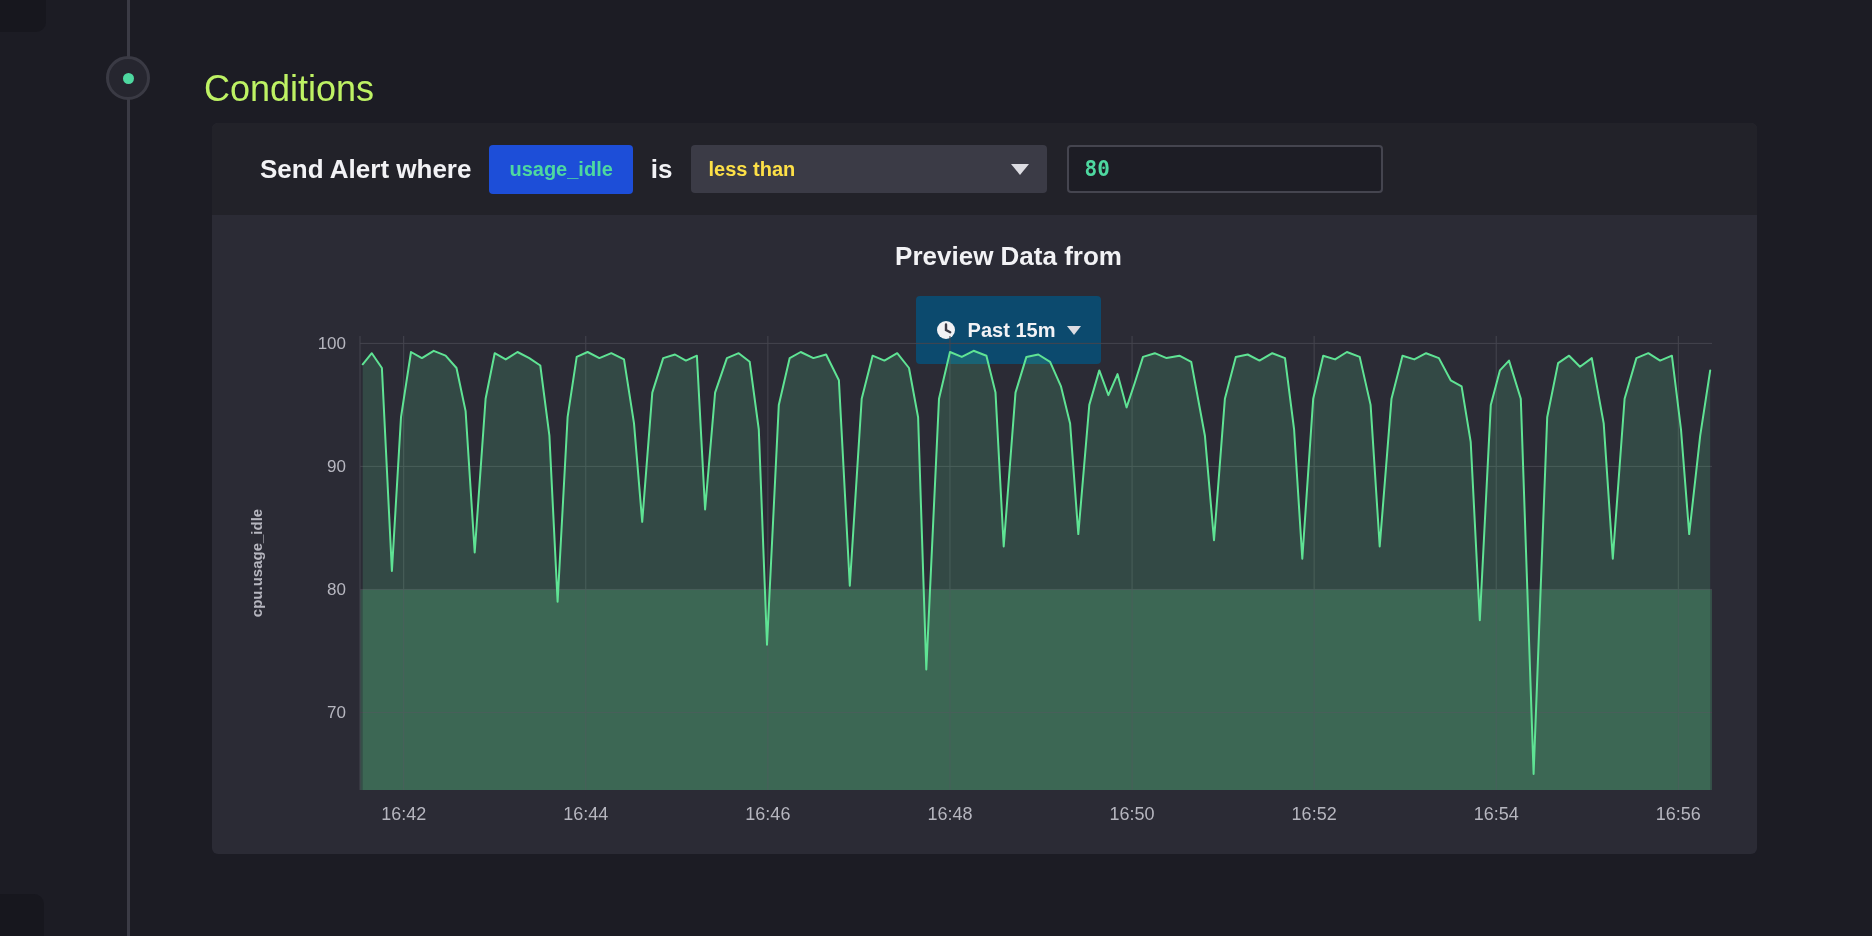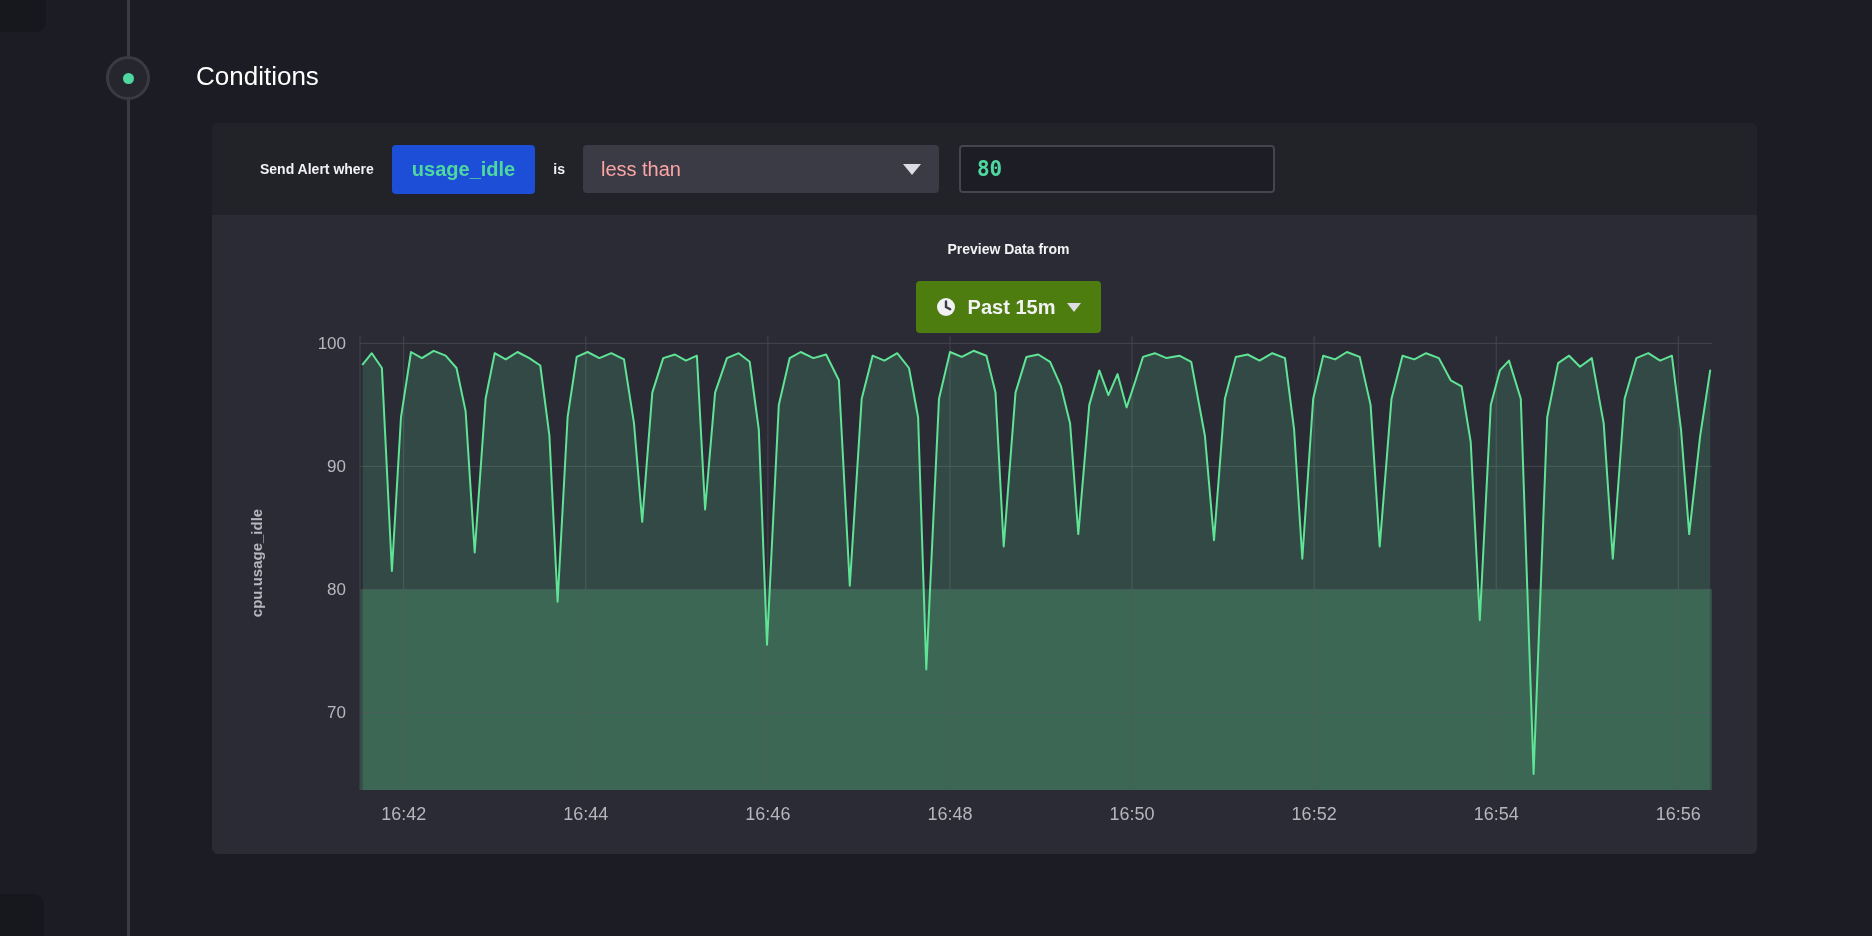--- a/index.html
+++ b/index.html
@@ -13,54 +13,54 @@
   .corner-frag.top{left:0;top:0;width:46px;height:32px;border-bottom-right-radius:10px;}
   .corner-frag.bottom{left:0;bottom:0;width:44px;height:42px;border-top-right-radius:10px;}
   .rail{position:absolute;left:127px;top:0;bottom:0;width:3px;background:#3b3b45;}
   .step-marker{
     position:absolute;left:106px;top:56px;width:44px;height:44px;border-radius:50%;
     background:#26262f;border:3px solid #3a3a44;box-sizing:border-box;
     display:flex;align-items:center;justify-content:center;
   }
   .step-marker .dot{width:11px;height:11px;border-radius:50%;background:#4ed8a0;}
   .page-title{
-    position:absolute;left:196px;top:44px;font-size:26px;font-weight:400;color:#ffffff;
+    position:absolute;left:204px;top:44px;font-size:36px;font-weight:400;color:#bef264;
   }
   .panel{
     position:absolute;left:212px;top:123px;width:1545px;height:731px;
     background:#2b2b35;border-radius:6px;overflow:hidden;
   }
   .panel-header{
     height:92px;background:#222229;display:flex;align-items:center;
     padding-left:48px;gap:18px;
   }
-  .hdr-label{font-size:14px;font-weight:bold;color:#f2f2f5;white-space:nowrap;}
+  .hdr-label{font-size:26px;font-weight:bold;color:#f2f2f5;white-space:nowrap;}
   .field-chip{
     background:#1d4ed8;color:#4ed8a0;font-weight:bold;font-size:20px;
     padding:13px 20px;border-radius:4px;cursor:pointer;
   }
   .op-select{
     width:356px;height:48px;background:#3b3b46;border-radius:4px;
     display:flex;align-items:center;justify-content:space-between;
     padding:0 18px;box-sizing:border-box;cursor:pointer;
   }
-  .op-select .op-text{color:#fca5a5;font-weight:normal;font-size:20px;}
+  .op-select .op-text{color:#fde047;font-weight:bold;font-size:20px;}
   .chev{width:0;height:0;border-left:9px solid transparent;border-right:9px solid transparent;border-top:11px solid #dcdce2;}
   .chev.small{border-left-width:7px;border-right-width:7px;border-top-width:9px;}
   .threshold-input{
     width:316px;height:48px;background:#1d1d25;border:2px solid #45454f;border-radius:4px;
     color:#4ed8a0;font-family:"DejaVu Sans Mono",monospace;font-size:21px;font-weight:bold;
     padding:0 16px;box-sizing:border-box;outline:none;margin-left:2px;
   }
   .preview-row{
     display:flex;align-items:center;gap:24px;padding:26px 0 0 48px;flex-direction:column;
   }
   .time-btn{
-    height:52px;background:#4d7c0f;border-radius:4px;display:flex;align-items:center;
-    gap:12px;padding:0 20px;cursor:pointer;
+    height:52px;background:#0c4a6e;border-radius:4px;display:flex;align-items:center;
+    gap:12px;padding:8px 20px;cursor:pointer;
   }
   .time-btn .time-text{color:#f2f2f5;font-weight:bold;font-size:20px;}
   .chart-wrap{position:absolute;left:20px;top:173px;width:1496px;height:540px;}
   svg text{fill:#b6b6bf;font-family:"Liberation Sans",sans-serif;font-size:17px;}
   svg text.xtick{font-size:18px;}
   svg text.ylabel{font-size:15px;font-weight:bold;}
 </style>
 </head>
 <body>
 

